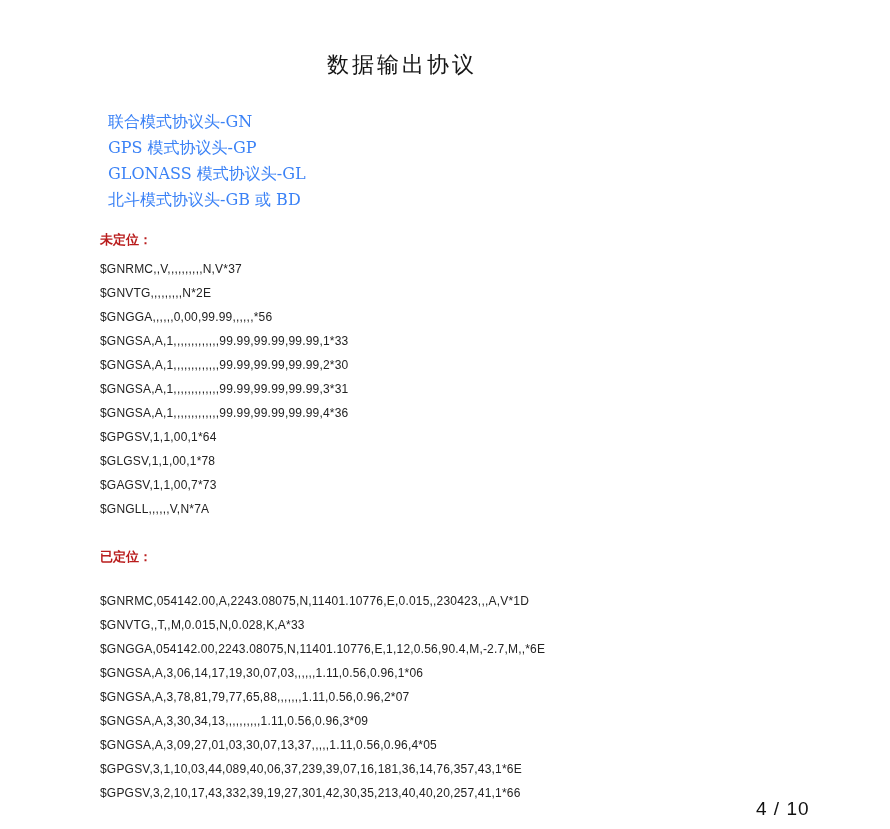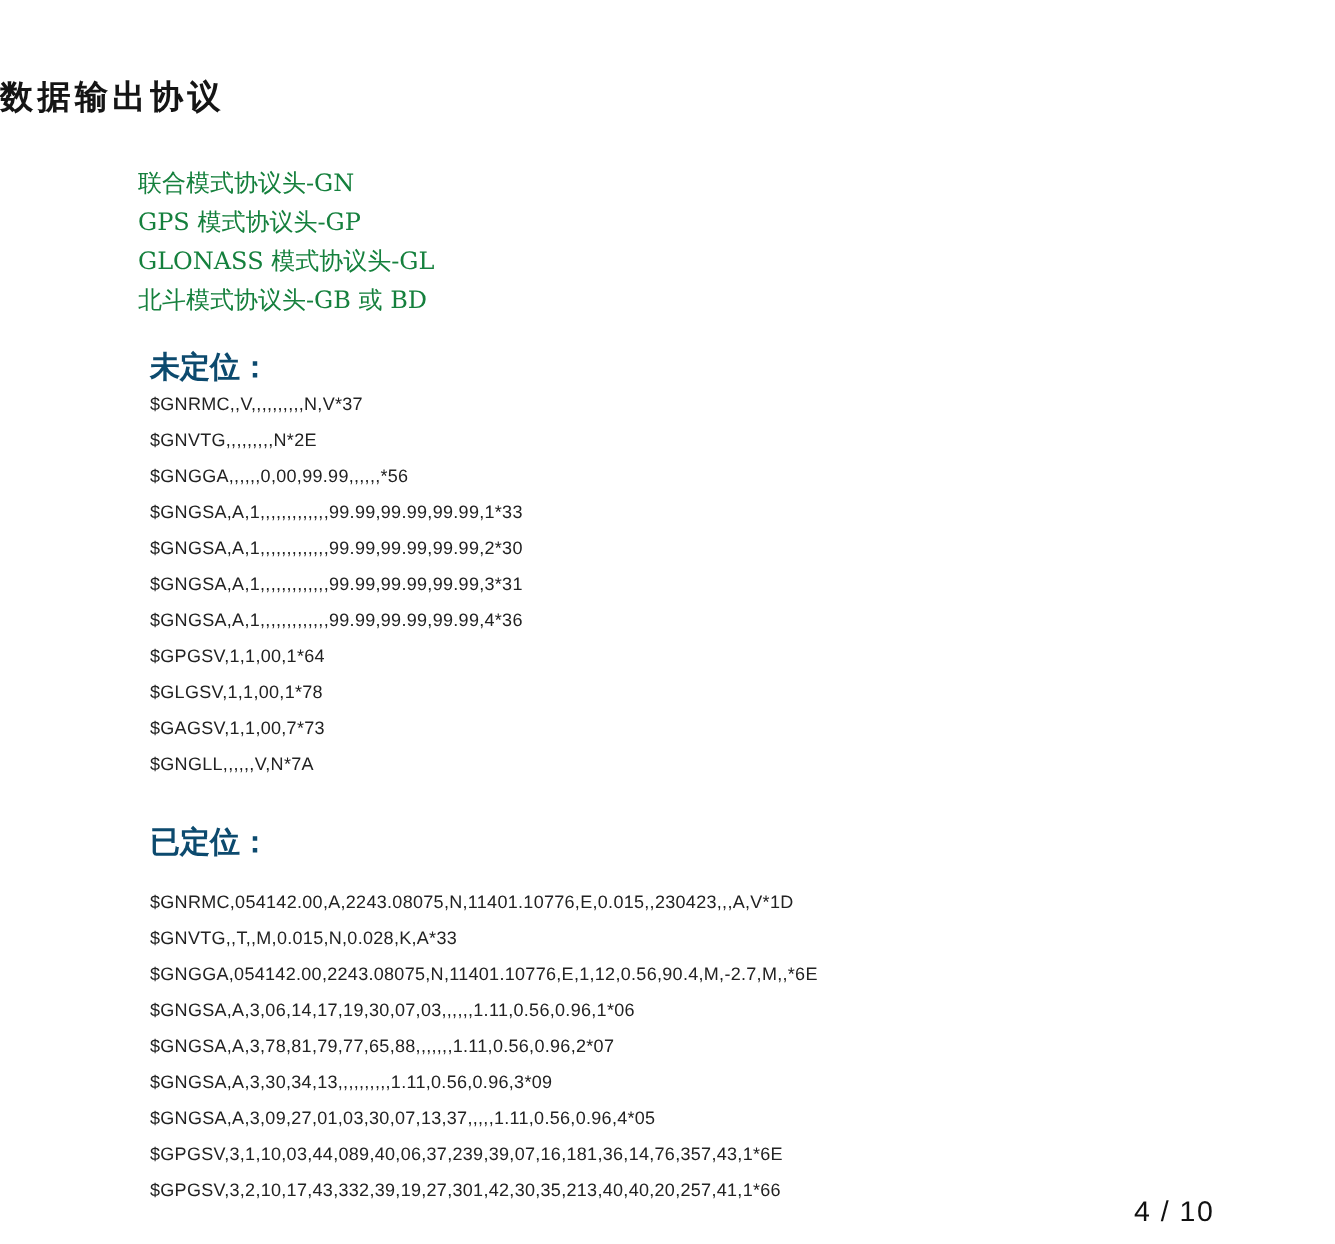--- a/index.html
+++ b/index.html
@@ -14,47 +14,47 @@
   .page {
     position: absolute;
     inset: 0;
     background: #ffffff;
   }
   .doc-title {
     position: absolute;
     top: 50px;
     left: 0;
     width: 804px;
-    text-align: left;
+    text-align: center;
     font-family: "DejaVu Serif", serif;
     font-size: 22px;
-    font-weight: 700;
+    font-weight: 400;
     letter-spacing: 3px;
     color: #151515;
   }
   .intro {
     position: absolute;
-    left: 92px;
+    left: 108px;
     top: 109px;
     font-family: "DejaVu Serif", serif;
     font-size: 16px;
-    color: #15803d;
+    color: #3b82f6;
   }
   .intro-line {
     height: 26px;
     line-height: 26px;
     white-space: pre;
   }
   .sec-heading {
     position: absolute;
     left: 100px;
     font-family: Liberation Sans, sans-serif;
-    font-size: 20px;
+    font-size: 13px;
     font-weight: 700;
-    color: #0c4a6e;
+    color: #b91c1c;
   }
   .sec-heading.first  { top: 231px; }
   .sec-heading.second { top: 548px; }
   .nmea-block {
     position: absolute;
     left: 100px;
     font-family: "Liberation Sans", sans-serif;
     font-size: 12px;
     color: #222222;
   }

